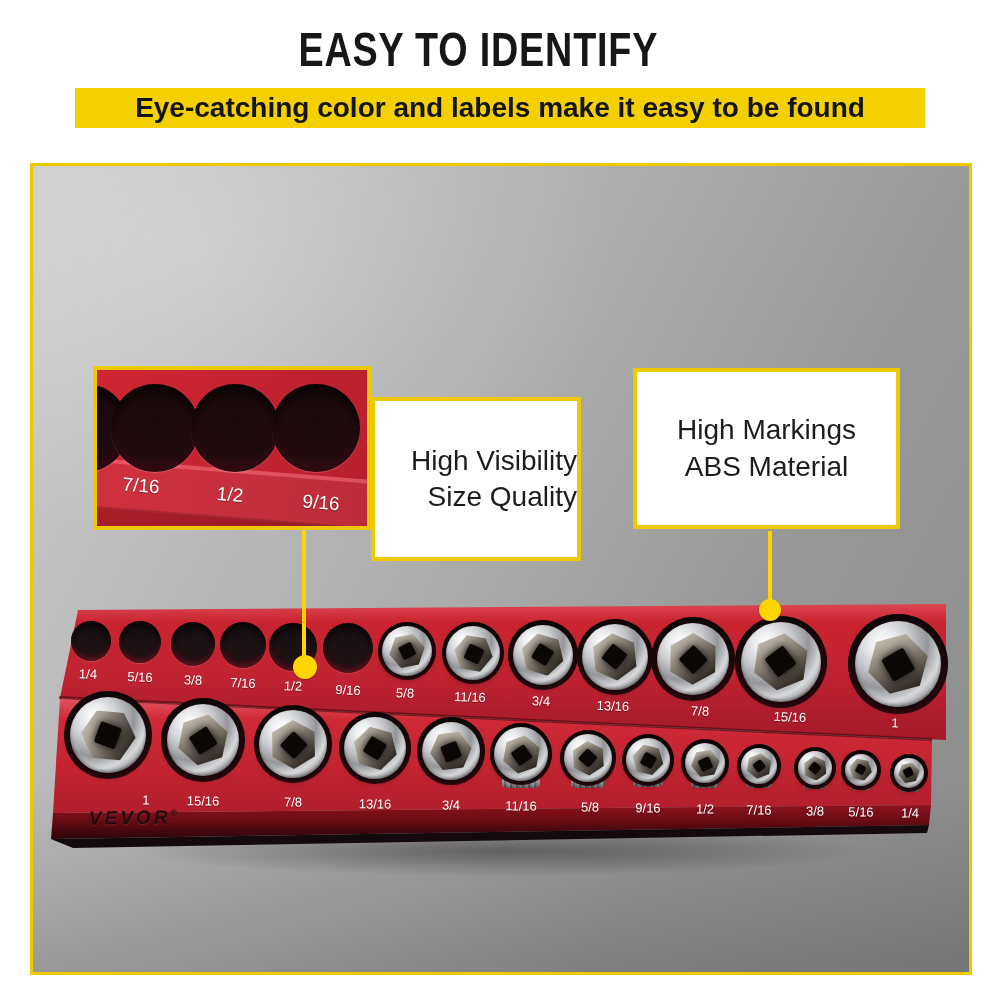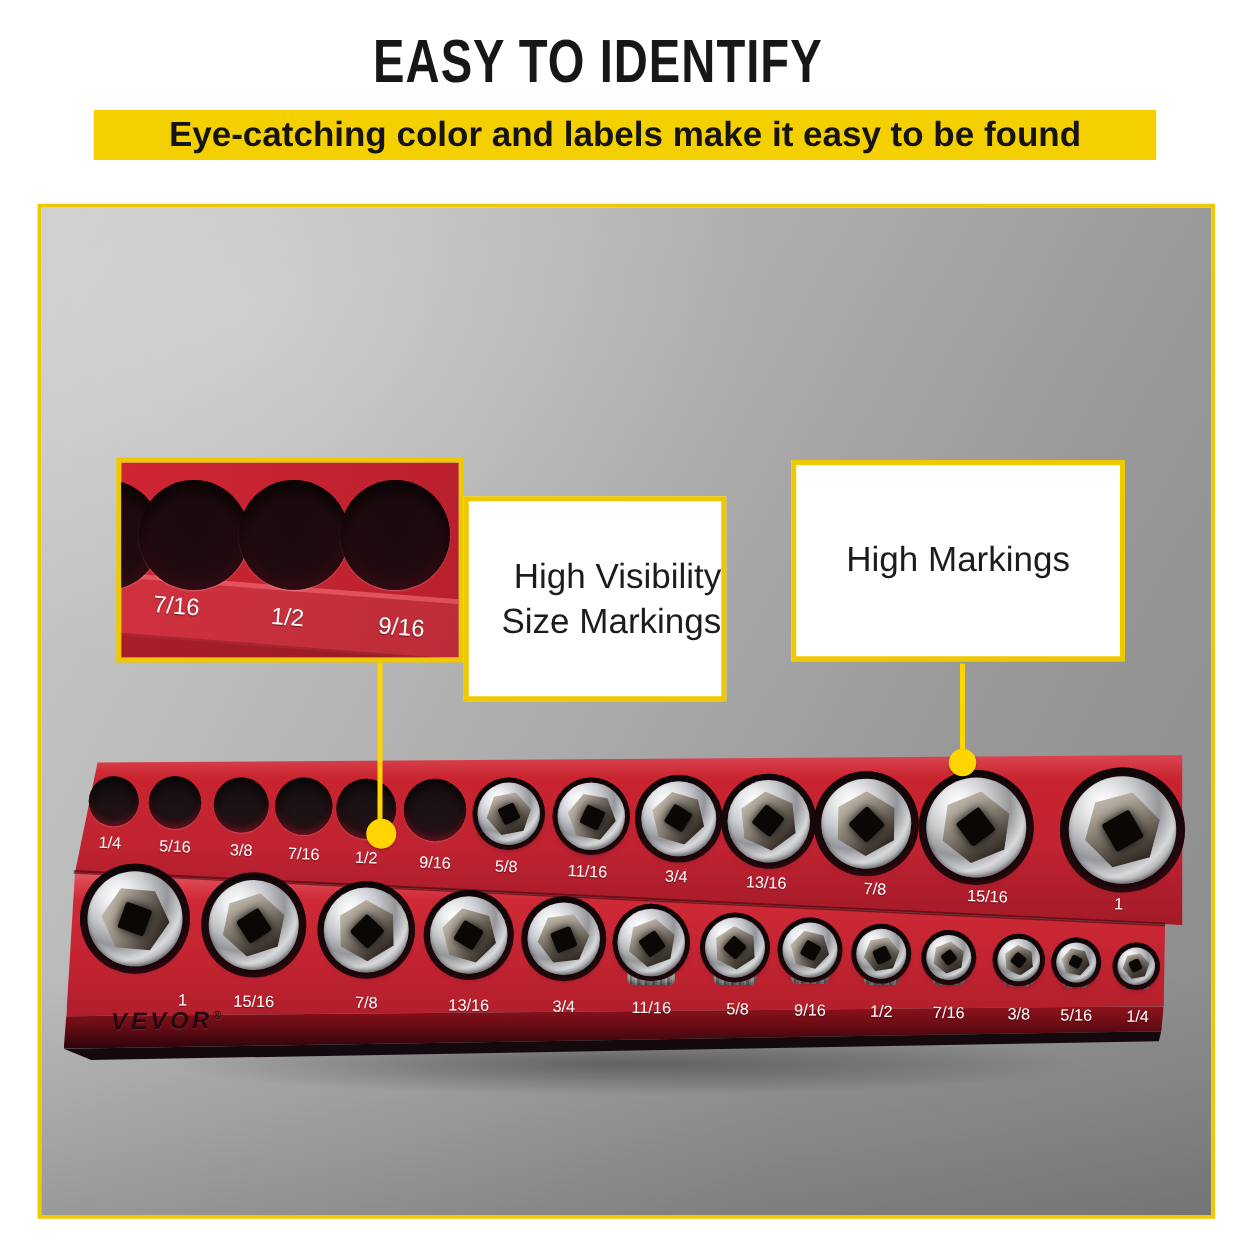--- a/index.html
+++ b/index.html
@@ -319,24 +319,25 @@
       <div class="big-hole" style="left: 14px; top: 14px; width: 88px; height: 88px;"></div>
       <div class="big-hole" style="left: 94px; top: 14px; width: 88px; height: 88px;"></div>
       <div class="big-hole" style="left: 175px; top: 14px; width: 88px; height: 88px;"></div>
       <div class="ins-label" style="left: 44px; top: 116px;">7/16</div>
       <div class="ins-label" style="left: 133px; top: 125px;">1/2</div>
       <div class="ins-label" style="left: 224px; top: 133px;">9/16</div>
     </div>
 
   <div class="callout c1">
     <span>High Visibility</span>
-    <span>Size Markings</span>
+    <span>Size Quality</span>
   </div>
   <div class="callout c2">
     <span>High Markings</span>
+    <span>ABS Material</span>
   </div>
 
   <div class="leader l1"></div>
   <div class="dot d1"></div>
   <div class="leader l2"></div>
   <div class="dot d2"></div>
 
 </div>
 
 </body></html>

